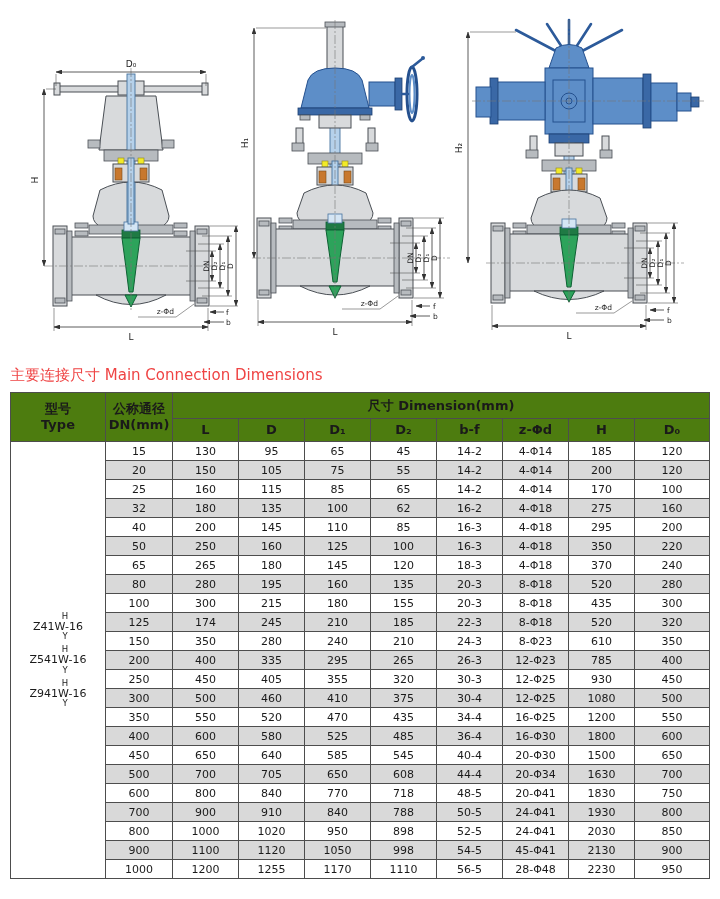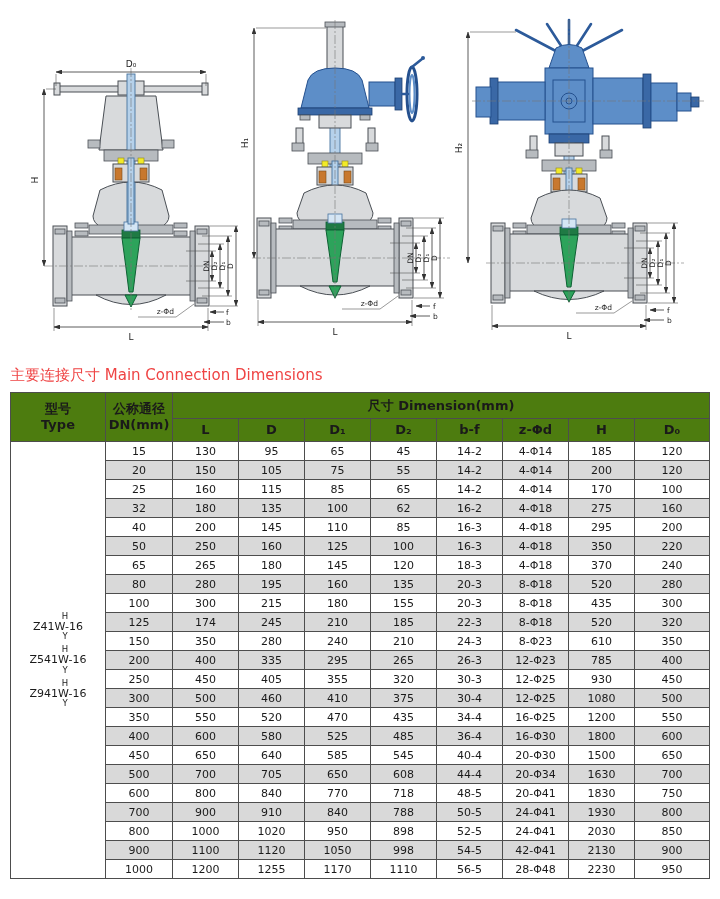--- a/index.html
+++ b/index.html
@@ -615,21 +615,21 @@
           <td>2030</td>
           <td>850</td>
         </tr>
         <tr>
           <td>900</td>
           <td>1100</td>
           <td>1120</td>
           <td>1050</td>
           <td>998</td>
           <td>54-5</td>
-          <td>42-Φ41</td>
+          <td>45-Φ41</td>
           <td>2130</td>
           <td>900</td>
         </tr>
         <tr>
           <td>1000</td>
           <td>1200</td>
           <td>1255</td>
           <td>1170</td>
           <td>1110</td>
           <td>56-5</td>

